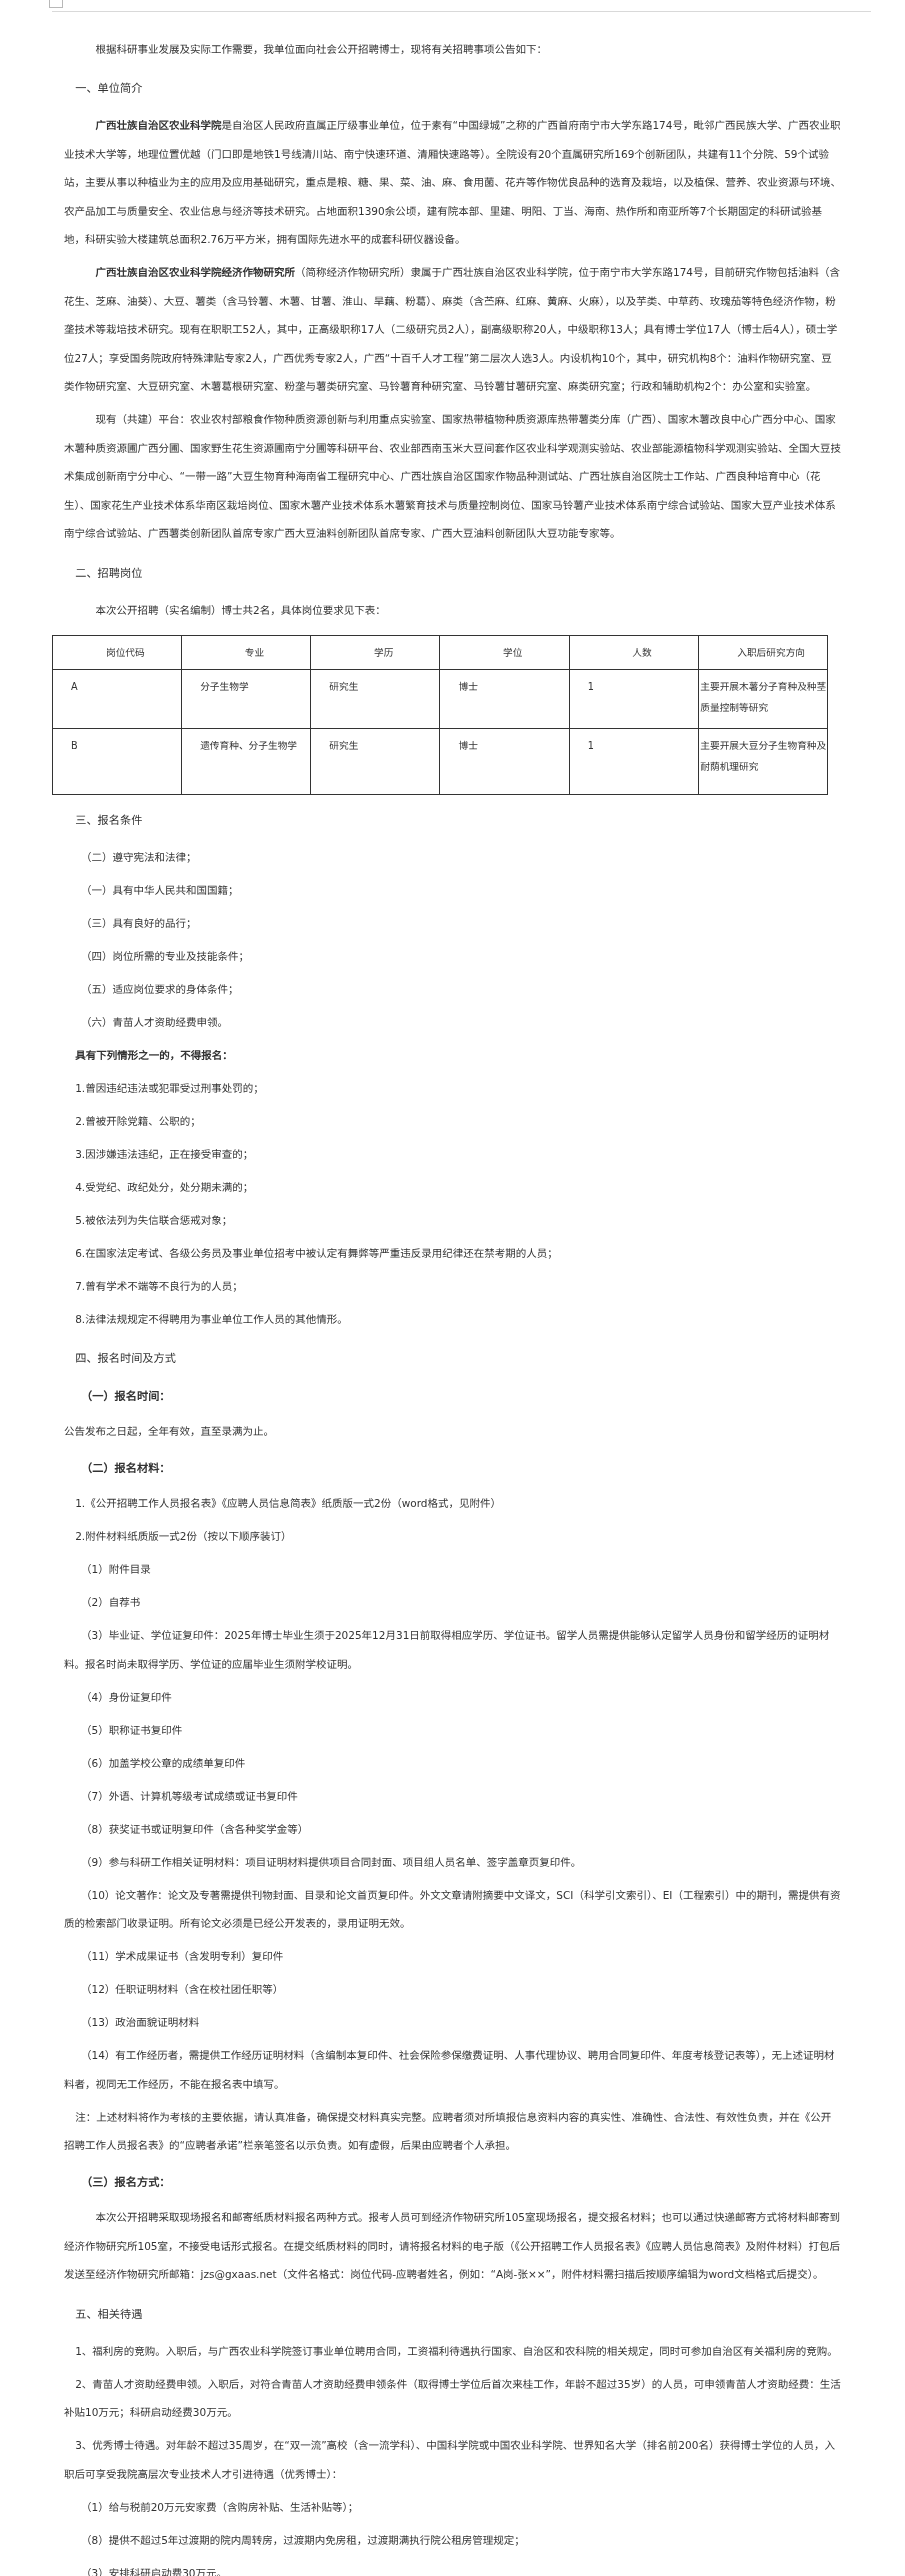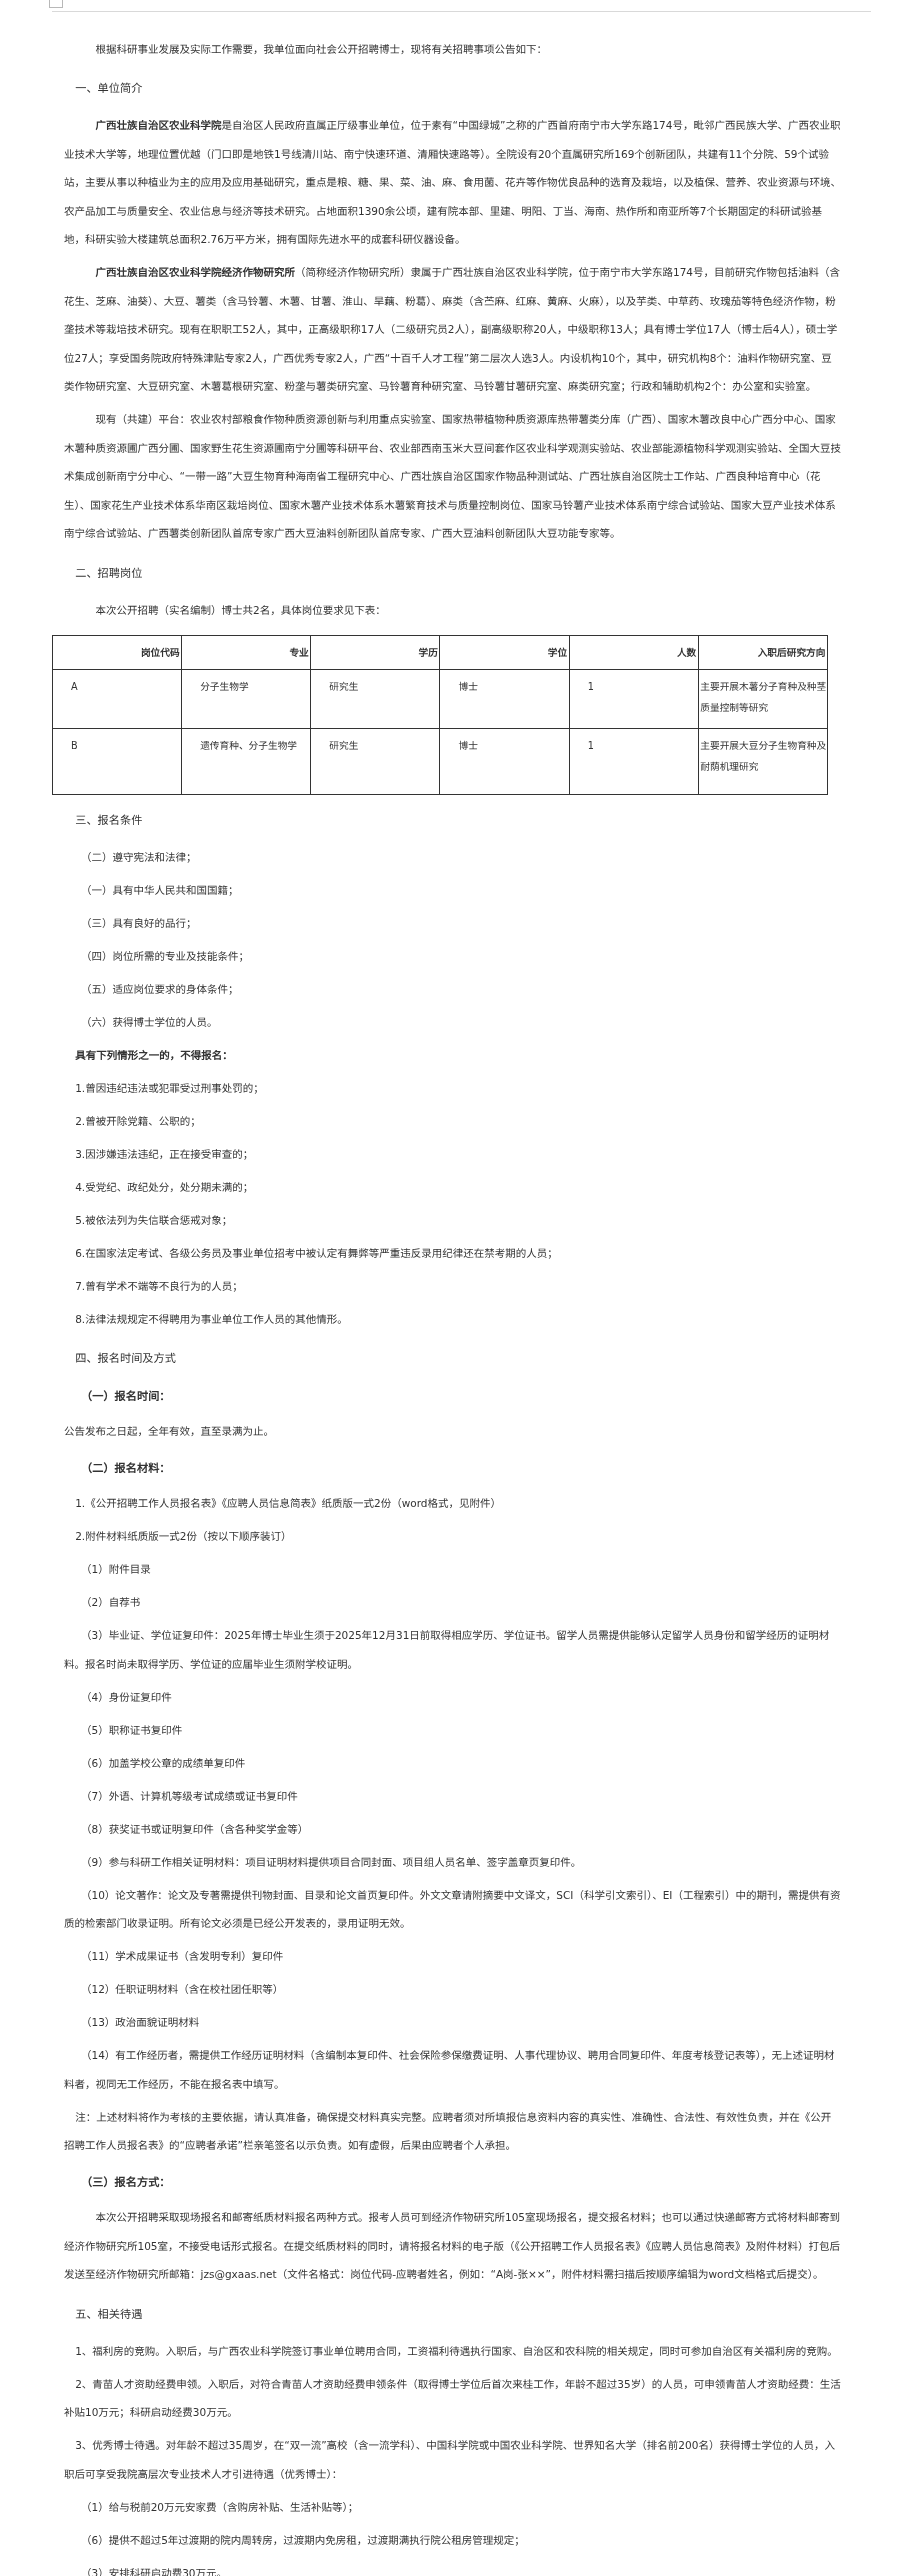--- a/index.html
+++ b/index.html
@@ -11,21 +11,21 @@
   .blk{margin:4.5px 0;}
   .p{text-indent:31.5px;}
   .ind-a{text-indent:11.2px;}
   .ind-b{text-indent:17px;}
   .sec-h{font-weight:normal;font-size:11.2px;text-indent:11.2px;margin:12px 0 7.5px 0;}
   .sub-h{font-weight:bold;font-size:11.2px;text-indent:17px;margin:9px 0 6px 0;}
   .bold{font-weight:bold;}
   .lead{font-weight:bold;}
   table.pos{border-collapse:collapse;table-layout:fixed;width:776px;margin:10.5px 0 7.5px -12px;font-size:9.7px;line-height:21px;}
   table.pos th,table.pos td{border:0.7px solid #333;vertical-align:top;word-break:break-all;}
-  table.pos th{font-weight:bold;height:30px;padding:1.5px 1.5px 1.5px 18px;text-align:right;vertical-align:middle;}
+  table.pos th{font-weight:normal;height:30px;padding:1.5px 1.5px 1.5px 18px;text-align:center;vertical-align:middle;}
   table.pos td{padding:6px 1.5px 4.5px 18px;}
   table.pos td.desc{padding-left:1.5px;padding-right:0;}
   table.pos tr.rowA td{height:48px;}
   table.pos tr.rowB td{height:54px;}
 </style>
 </head>
 <body>
 
 <div class="page">
   <div class="top-fragment"></div>
@@ -79,21 +79,21 @@
     </table>
 
     <div class="sec-h">三、报名条件</div>
 
     <div>
         <div class="blk ind-b">（二）遵守宪法和法律；</div>
         <div class="blk ind-b">（一）具有中华人民共和国国籍；</div>
         <div class="blk ind-b">（三）具有良好的品行；</div>
         <div class="blk ind-b">（四）岗位所需的专业及技能条件；</div>
         <div class="blk ind-b">（五）适应岗位要求的身体条件；</div>
-        <div class="blk ind-b">（六）获得博士学位的人员。</div>
+        <div class="blk ind-b">（六）青苗人才资助经费申领。</div>
       </div>
 
     <div class="blk ind-a bold">具有下列情形之一的，不得报名：</div>
 
     <div>
         <div class="blk ind-a">1.曾因违纪违法或犯罪受过刑事处罚的；</div>
         <div class="blk ind-a">2.曾被开除党籍、公职的；</div>
         <div class="blk ind-a">3.因涉嫌违法违纪，正在接受审查的；</div>
         <div class="blk ind-a">4.受党纪、政纪处分，处分期未满的；</div>
         <div class="blk ind-a">5.被依法列为失信联合惩戒对象；</div>
@@ -139,19 +139,19 @@
     <div class="sec-h">五、相关待遇</div>
 
     <div>
         <div class="blk ind-a">1、福利房的竞购。入职后，与广西农业科学院签订事业单位聘用合同，工资福利待遇执行国家、自治区和农科院的相关规定，同时可参加自治区有关福利房的竞购。</div>
         <div class="blk ind-a">2、青苗人才资助经费申领。入职后，对符合青苗人才资助经费申领条件（取得博士学位后首次来桂工作，年龄不超过35岁）的人员，可申领青苗人才资助经费：生活补贴10万元；科研启动经费30万元。</div>
         <div class="blk ind-a">3、优秀博士待遇。对年龄不超过35周岁，在“双一流”高校（含一流学科）、中国科学院或中国农业科学院、世界知名大学（排名前200名）获得博士学位的人员，入职后可享受我院高层次专业技术人才引进待遇（优秀博士）：</div>
       </div>
 
     <div>
         <div class="blk ind-b">（1）给与税前20万元安家费（含购房补贴、生活补贴等）；</div>
-        <div class="blk ind-b">（6）提供不超过5年过渡期的院内周转房，过渡期内免房租，过渡期满执行院公租房管理规定；</div>
+        <div class="blk ind-b">（8）提供不超过5年过渡期的院内周转房，过渡期内免房租，过渡期满执行院公租房管理规定；</div>
         <div class="blk ind-b">（3）安排科研启动费30万元。</div>
       </div>
 
   </div>
 </div>
 
 
 </body></html>

